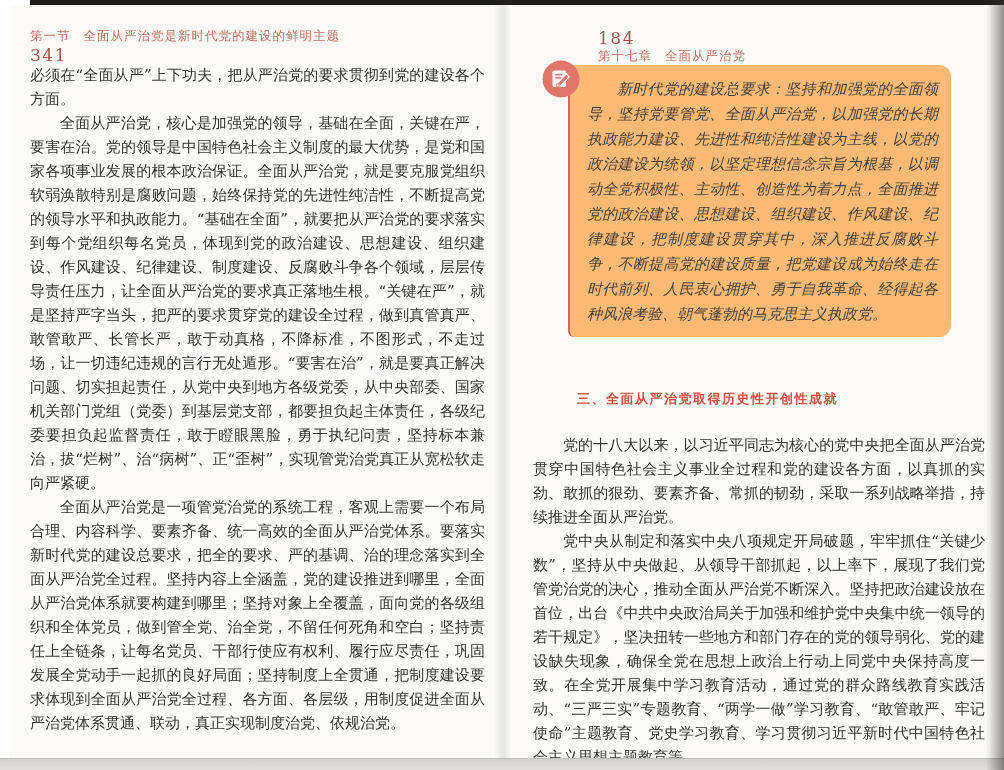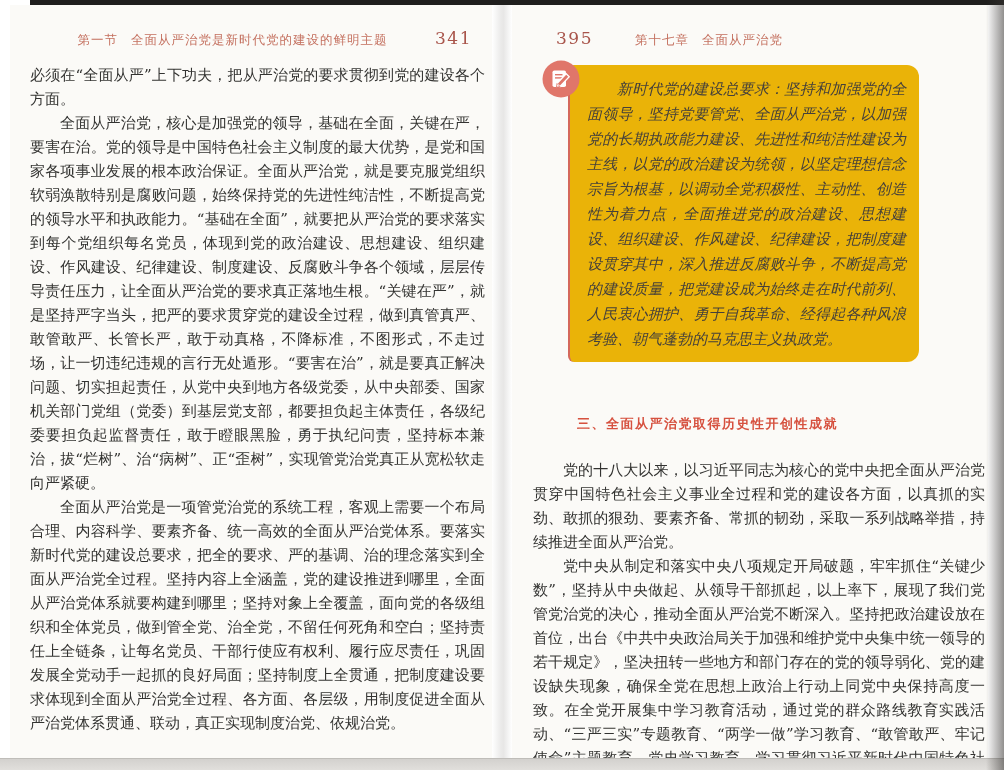--- a/index.html
+++ b/index.html
@@ -26,42 +26,42 @@
     background:linear-gradient(to right, rgba(110,105,100,0) 0%, rgba(110,105,100,0.14) 45%, rgba(110,105,100,0.16) 58%, rgba(110,105,100,0) 100%);
   }
   .page {
     position:absolute; top:5px; height:753px; background:#fbfaf7; overflow:hidden;
   }
   .page-left  { left:10px;  width:482px; }
   .page-right { left:512px; width:476px; }
 
   .page-header {
     position:absolute; top:23px; display:flex; align-items:baseline;
-    font-size:12.5px; color:#c4705f; letter-spacing:1px; white-space:nowrap;
+    font-size:12.5px; color:#c4705f; letter-spacing:1px; white-space:nowrap;flex-direction:column;
   }
   .hdr-left  { left:20px; width:442px; }
   .hdr-left .header-title { flex:1; text-align:center; }
   .hdr-right { left:44px; }
   .hdr-right .header-title { margin-left:42px; }
   .header-label { margin-right:13px; }
   .page-number { font-size:17px; color:#a8544a; letter-spacing:1.5px; }
 
   .page-body {
     position:absolute; color:#333331; font-size:15px; line-height:24px;
     text-align:justify;
   }
   .body-left  { left:20px; top:58px; width:455px; }
   .body-right { left:21px; top:56px; width:452px; }
   .page-body p { margin:0; text-indent:2em; }
   .page-body p.no-indent { text-indent:0; }
 
   .callout {
     position:relative; box-sizing:border-box;
-    margin:4px 0 0 35px; width:351px;
-    background:#eab308;
+    margin:4px 0 0 35px; width:383px;
+    background:#fdba74;
     border-left:2px solid #d4685c;
     border-radius:6px 12px 12px 6px;
     padding:12px 13px 10px 17px;
   }
   .callout-icon {
     position:absolute; left:-28px; top:-5px; width:38px; height:38px;
   }
   .callout-text {
     margin:0; text-indent:2em;
     font-size:15px; line-height:25px; color:#45403b;
@@ -91,21 +91,21 @@
       <p class="no-indent">必须在“全面从严”上下功夫，把从严治党的要求贯彻到党的建设各个方面。</p>
       <p>全面从严治党，核心是加强党的领导，基础在全面，关键在严，要害在治。党的领导是中国特色社会主义制度的最大优势，是党和国家各项事业发展的根本政治保证。全面从严治党，就是要克服党组织软弱涣散特别是腐败问题，始终保持党的先进性纯洁性，不断提高党的领导水平和执政能力。“基础在全面”，就要把从严治党的要求落实到每个党组织每名党员，体现到党的政治建设、思想建设、组织建设、作风建设、纪律建设、制度建设、反腐败斗争各个领域，层层传导责任压力，让全面从严治党的要求真正落地生根。“关键在严”，就是坚持严字当头，把严的要求贯穿党的建设全过程，做到真管真严、敢管敢严、长管长严，敢于动真格，不降标准，不图形式，不走过场，让一切违纪违规的言行无处遁形。“要害在治”，就是要真正解决问题、切实担起责任，从党中央到地方各级党委，从中央部委、国家机关部门党组（党委）到基层党支部，都要担负起主体责任，各级纪委要担负起监督责任，敢于瞪眼黑脸，勇于执纪问责，坚持标本兼治，拔“烂树”、治“病树”、正“歪树”，实现管党治党真正从宽松软走向严紧硬。</p>
       <p>全面从严治党是一项管党治党的系统工程，客观上需要一个布局合理、内容科学、要素齐备、统一高效的全面从严治党体系。要落实新时代党的建设总要求，把全的要求、严的基调、治的理念落实到全面从严治党全过程。坚持内容上全涵盖，党的建设推进到哪里，全面从严治党体系就要构建到哪里；坚持对象上全覆盖，面向党的各级组织和全体党员，做到管全党、治全党，不留任何死角和空白；坚持责任上全链条，让每名党员、干部行使应有权利、履行应尽责任，巩固发展全党动手一起抓的良好局面；坚持制度上全贯通，把制度建设要求体现到全面从严治党全过程、各方面、各层级，用制度促进全面从严治党体系贯通、联动，真正实现制度治党、依规治党。</p>
     </div>
   </div>
 
   <div class="seam"></div>
 
   <div class="page page-right">
     <div class="page-header hdr-right">
-      <div class="page-number">395</div>
+      <div class="page-number">184</div>
       <div class="header-title">
         <span class="header-label">第十七章</span><span>全面从严治党</span>
       </div>
     </div>
 
     <div class="page-body body-right">
 
       <div class="callout">
         <div class="callout-icon">
           <svg width="38" height="38" viewBox="0 0 38 38" xmlns="http://www.w3.org/2000/svg">

